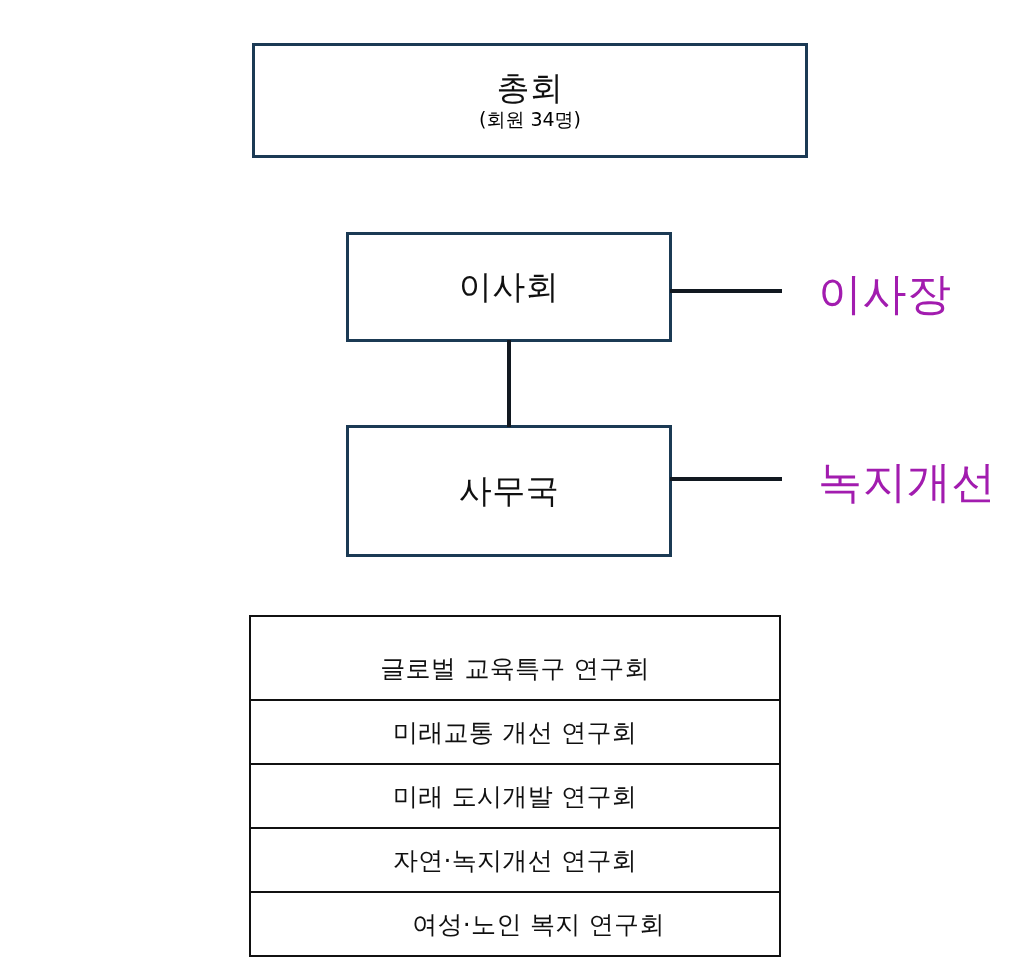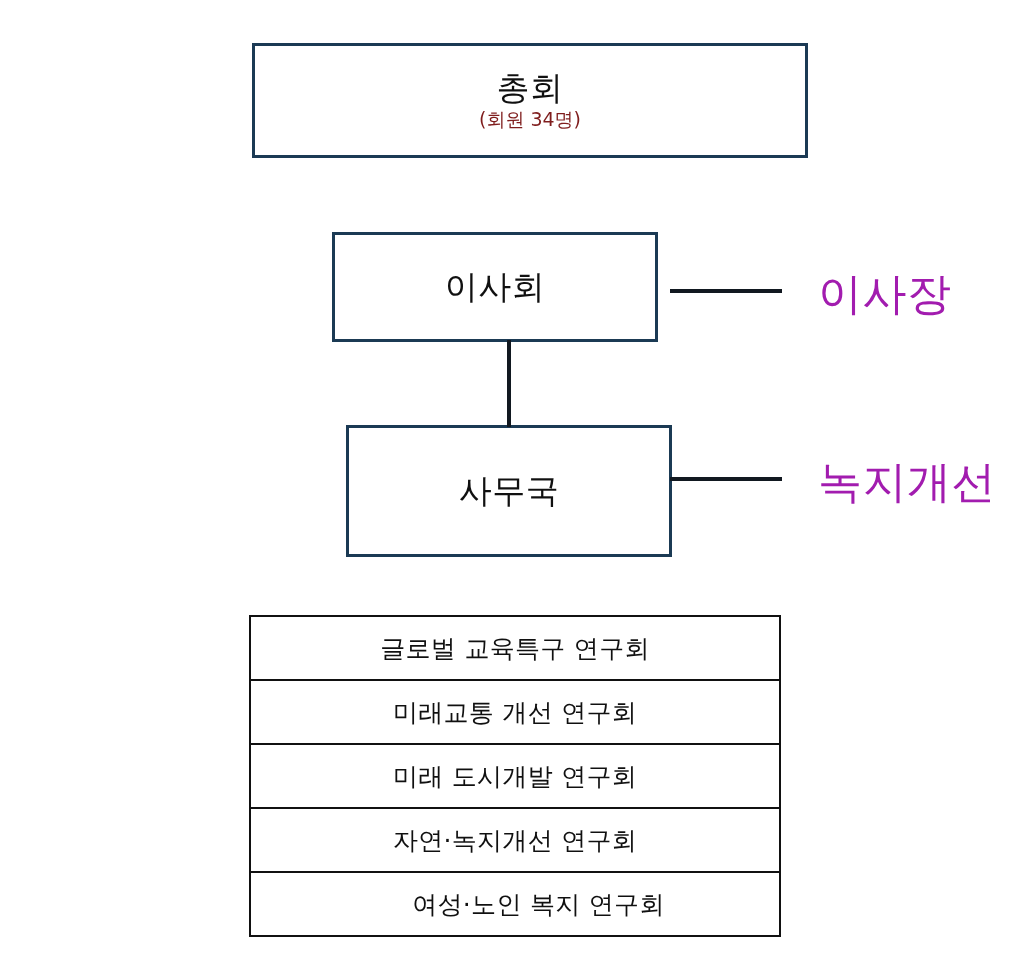--- a/index.html
+++ b/index.html
@@ -38,27 +38,27 @@
     line-height: 1.12;
     font-weight: 400;
     color: #101010;
     letter-spacing: 0.5px;
     white-space: nowrap;
   }
   .org-sub {
     font-size: 19px;
     line-height: 1.2;
     font-weight: 400;
-    color: #7f1d1d;
+    color: #000000;
     margin-top: 1px;
     white-space: nowrap;
   }
 
   #box-assembly   { left: 252px; top: 43px;  width: 556px; height: 115px; }
-  #box-board      { left: 332px; top: 232px; width: 326px; height: 110px; gap: 8px; }
+  #box-board      { left: 346px; top: 232px; width: 326px; height: 110px; gap: 8px; }
   #box-secretariat{ left: 346px; top: 425px; width: 326px; height: 132px; }
 
   
   .connector-v {
     position: absolute;
     background: #111820;
     width: 4px;
   }
   .connector-h {
     position: absolute;
@@ -95,20 +95,21 @@
     top: 615px;
     width: 532px;
     box-sizing: border-box;
     border: 2px solid #111111;
     border-collapse: collapse;
     background: #ffffff;
   }
   #research-table table {
     width: 100%;
     border-collapse: collapse;
+    margin-top: 20px;
   }
   #research-table td {
     height: 60px;
     border-bottom: 2px solid #111111;
     text-align: center;
     vertical-align: middle;
     font-size: 25px;
     font-weight: 400;
     color: #101010;
     letter-spacing: 0.3px;

